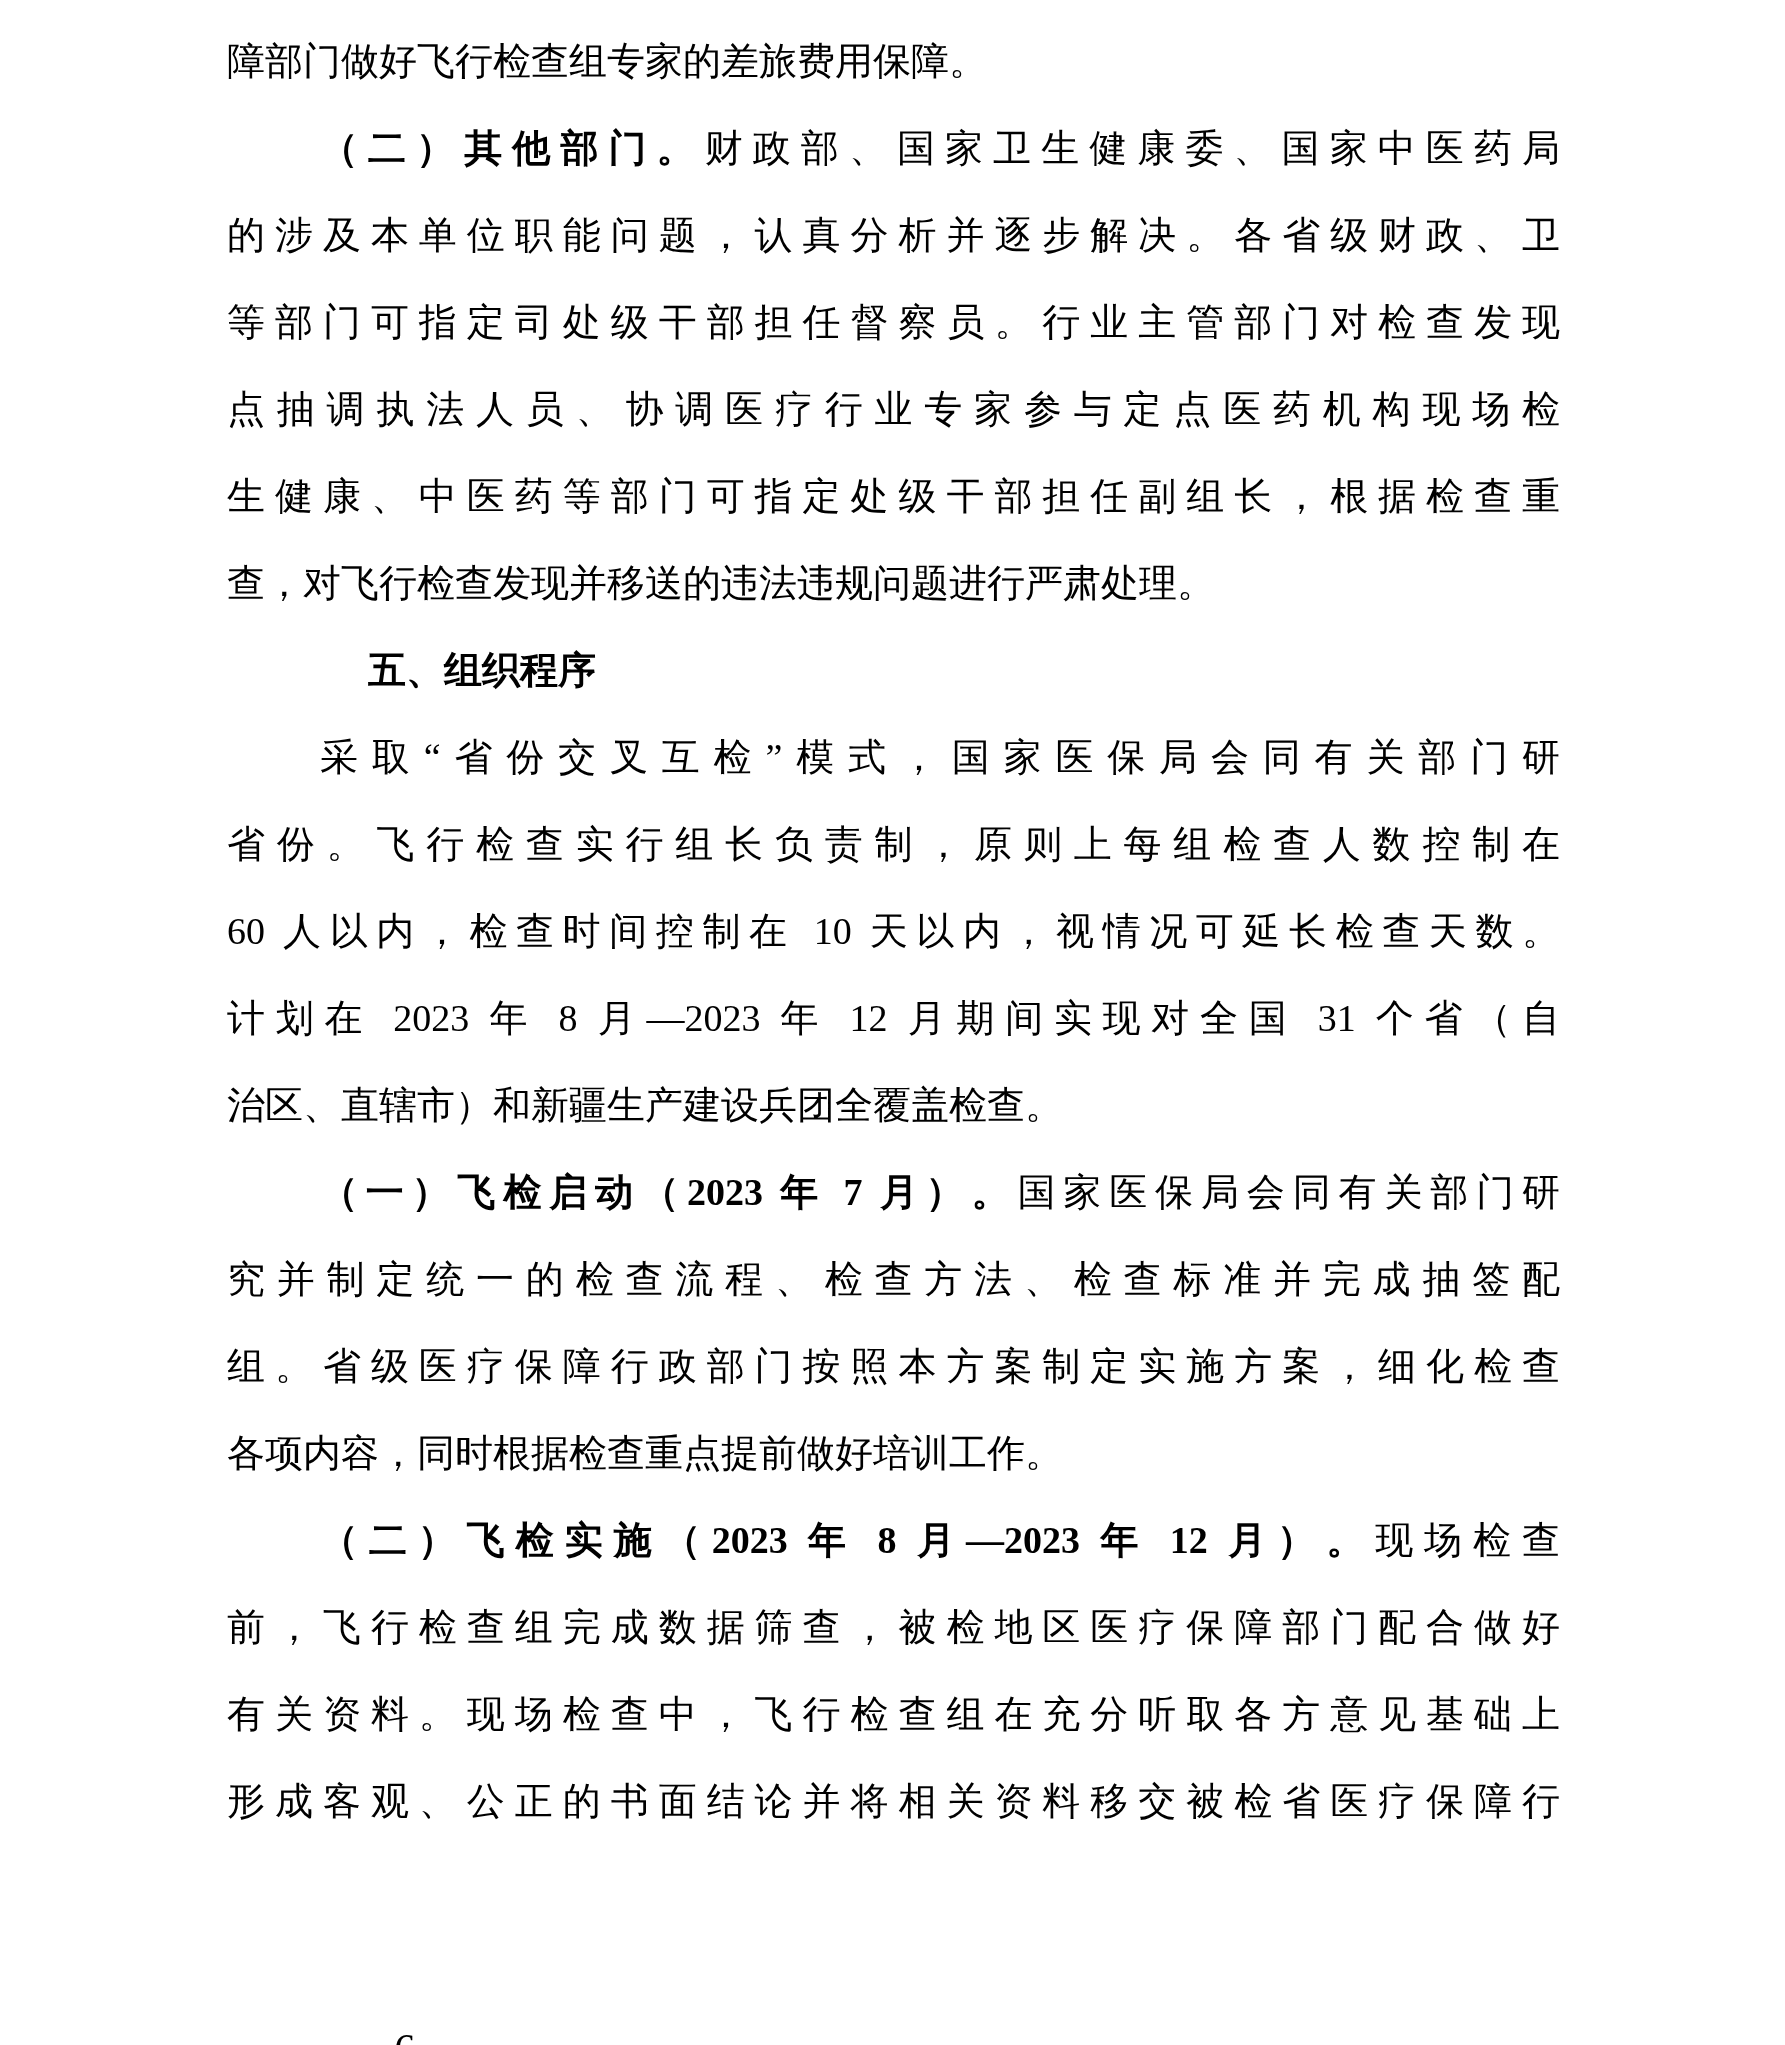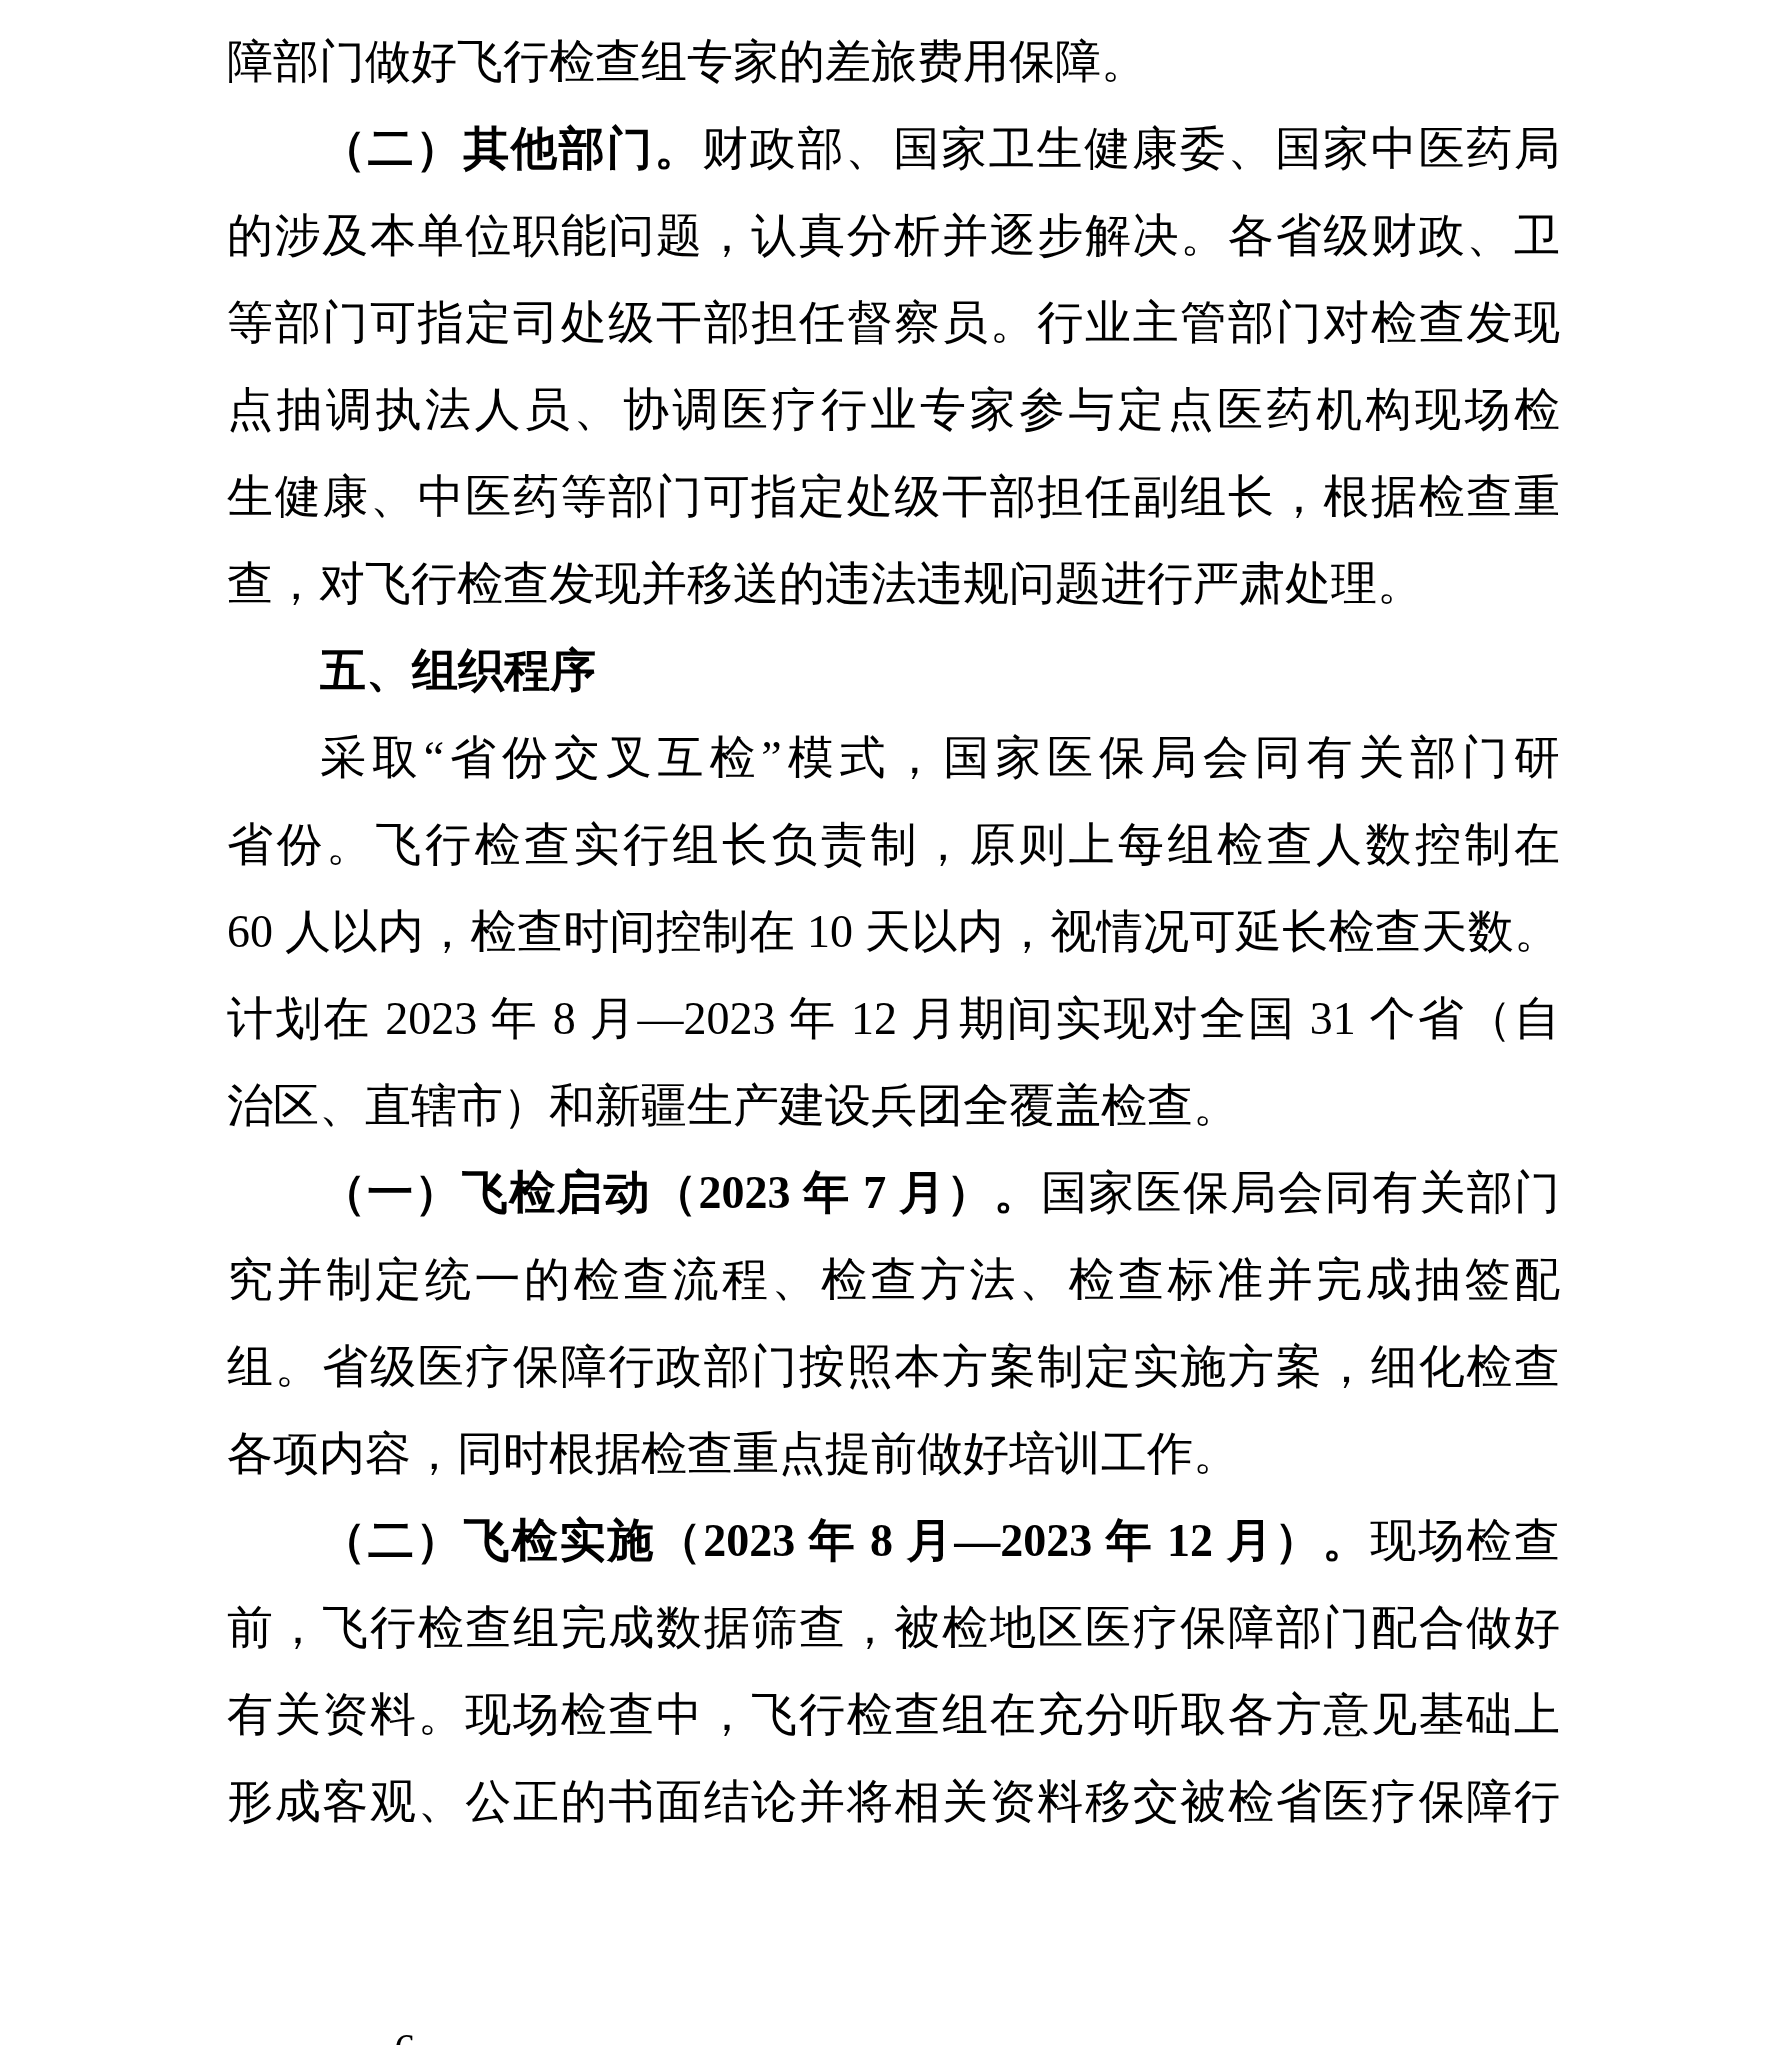--- a/index.html
+++ b/index.html
@@ -12,38 +12,39 @@
     font-kerning: none;
   }
   .text-block {
     position: absolute;
     left: 227px;
     top: 18.4px;
     width: 1333px;
   }
   .line {
     font-family: "Liberation Serif", "DejaVu Serif", serif;
-    font-size: 46px;
+    font-size: 38px;
     line-height: 87px;
     height: 87px;
     color: #000000;
     text-align: justify;
     text-justify: inter-character;
     word-break: break-all;
     overflow: hidden;
     white-space: normal;
   }
   .line.just   { text-align-last: justify; }
   .line.nojust { text-align-last: left; }
   .line.indent { text-indent: 93px; }
   .seg-body { font-weight: 400; }
   .seg-kai  { font-weight: 700; }
   .seg-hei  {
     font-family: "Liberation Sans", "DejaVu Sans", sans-serif;
     font-weight: 700;
+    margin-left: 48px;
   }
   .footer {
     position: absolute;
     left: 274px;
     top: 1977px;
     font-family: "Liberation Serif", "DejaVu Serif", serif;
     font-size: 42px;
     letter-spacing: 4.3px;
     color: #000000;
     white-space: pre;

